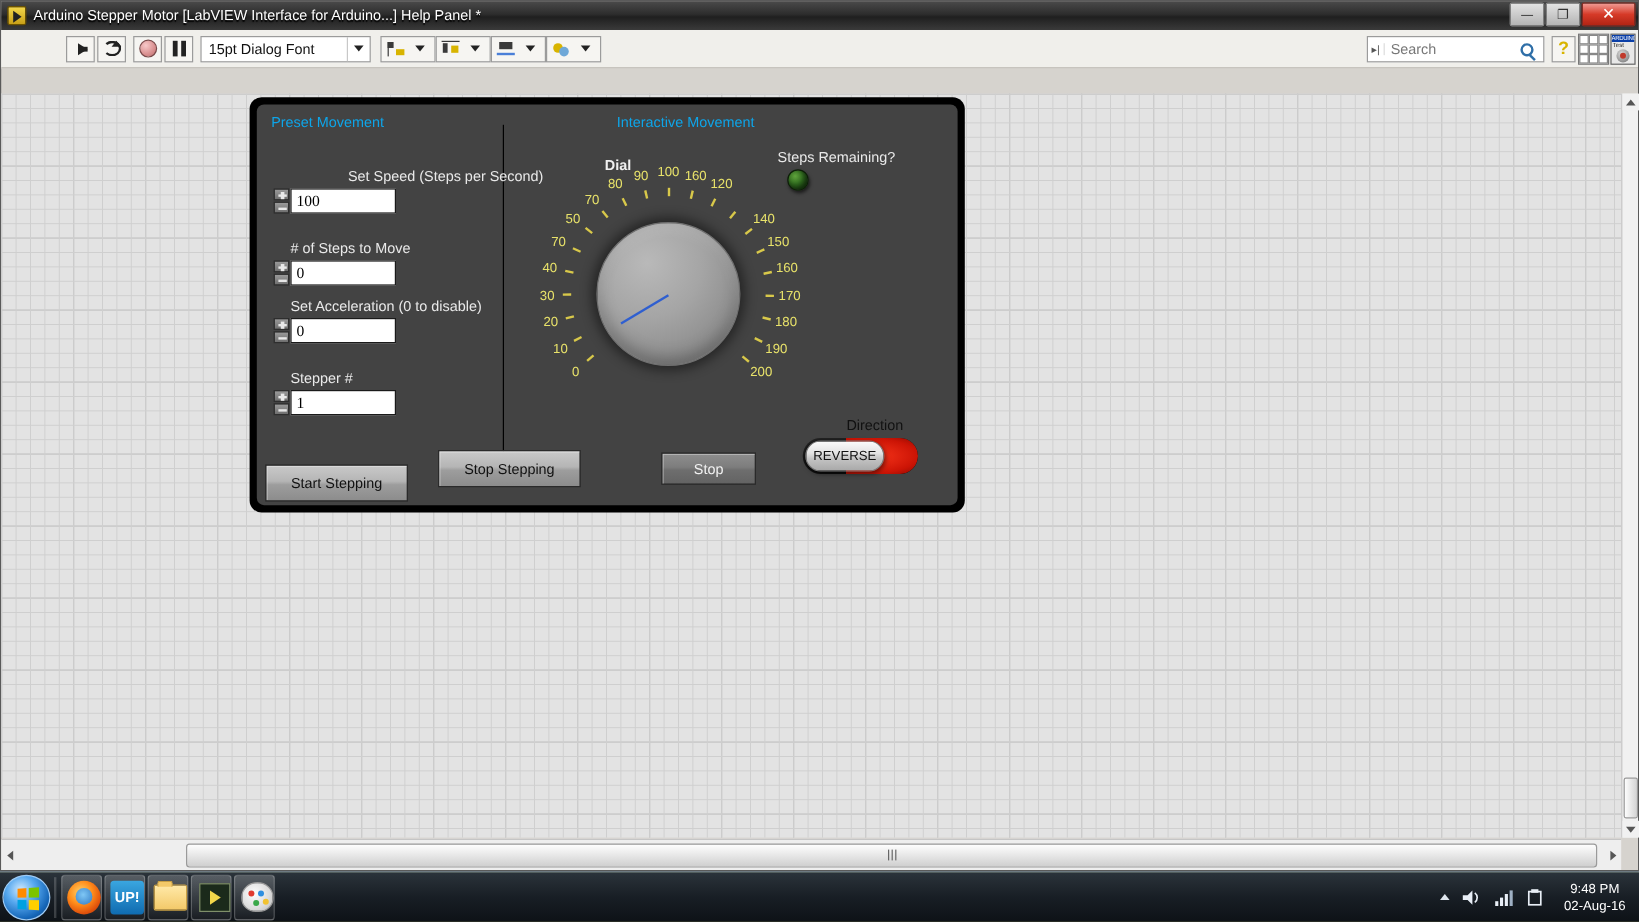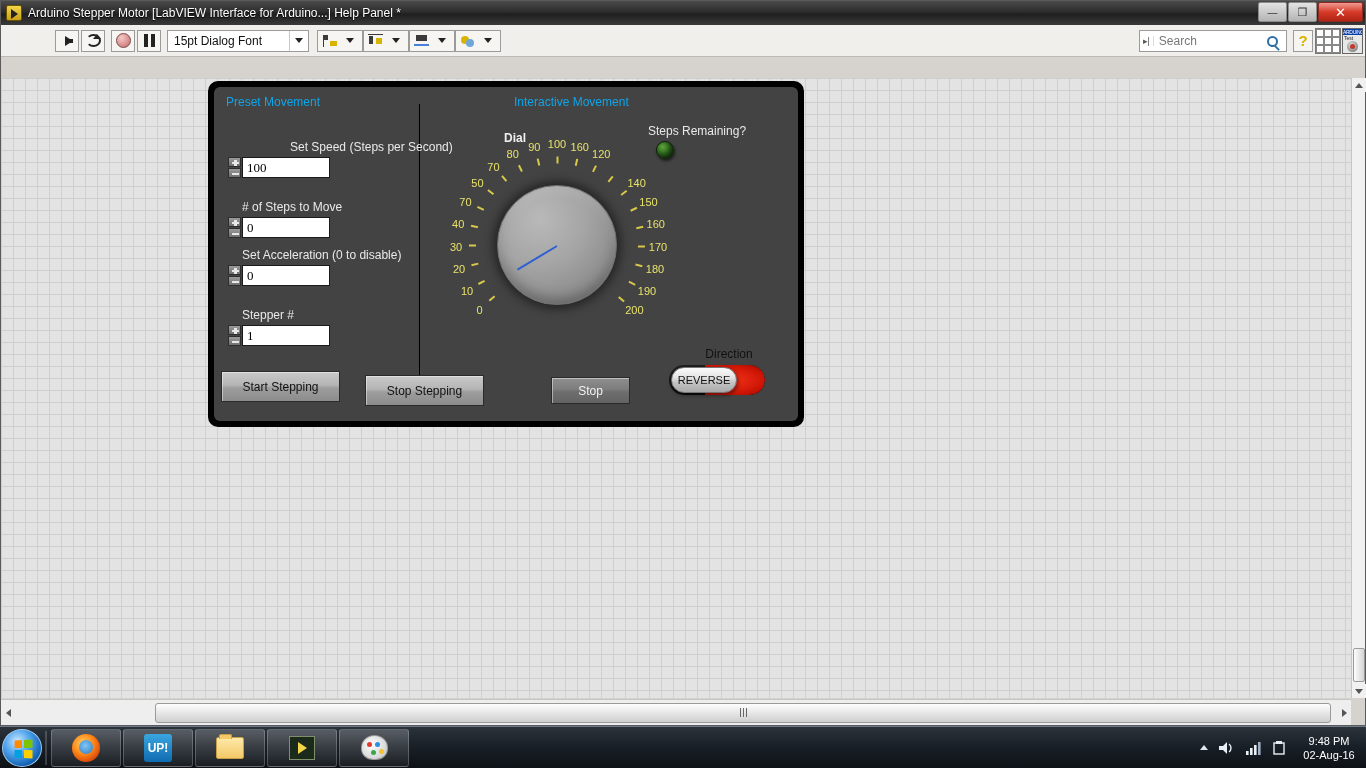--- a/index.html
+++ b/index.html
@@ -333,24 +333,24 @@
     content:""; position:absolute; left:11px; top:10px; width:18px; height:18px;
     background:
       linear-gradient(#ff8a00,#ff8a00) 0 0/8px 8px no-repeat,
       linear-gradient(#7cc400,#7cc400) 10px 0/8px 8px no-repeat,
       linear-gradient(#00a1e0,#00a1e0) 0 10px/8px 8px no-repeat,
       linear-gradient(#ffcf00,#ffcf00) 10px 10px/8px 8px no-repeat;
     transform: perspective(20px) rotateY(-8deg);
   }
   .tb-sep { width: 2px; height: 34px; background: rgba(255,255,255,.18); margin: 0 3px; }
   .task-btn {
-    width: 70px; height: 38px; margin: 0 1px;
+    width: 34px; height: 38px; margin: 0 1px;
     border: 1px solid rgba(255,255,255,.22); border-radius: 3px;
     background: linear-gradient(180deg, rgba(255,255,255,.22), rgba(255,255,255,.05));
-    display: flex; align-items: center; justify-content: center; flex: none;
+    display: flex; align-items: center; justify-content: flex-end; flex: none;
   }
   .tray { margin-left: auto; display: flex; align-items: center; gap: 9px; padding-right: 6px; color: #fff; }
   .tray-icon { width: 18px; height: 18px; position: relative; }
   .clock { text-align: center; font-size: 11px; color: #fff; line-height: 14px; min-width: 62px; }
 
   .ff {
     width: 28px; height: 28px; border-radius: 50%;
     background: radial-gradient(circle at 40% 35%, #ffd36b 0%, #ff8c1a 40%, #e0520c 70%, #9c2f06 100%);
     position: relative;
   }
@@ -537,21 +537,21 @@
 
           <div class="ctrl-label" style="left:28px; top:221px;">Stepper #</div>
           <div class="numctl" style="left:14px; top:238px;">
             <div class="spin">
               <div class="up"></div>
               <div class="dn"></div>
             </div>
             <div class="numbox">1</div>
           </div>
 
-          <div class="pbtn" style="left:7px; top:284px; width:119px; height:31px;">Start Stepping</div>
+          <div class="pbtn" style="left:7px; top:300px; width:119px; height:31px;">Start Stepping</div>
           <div class="pbtn" style="left:151px; top:288px; width:119px; height:31px;">Stop Stepping</div>
           <div class="pbtn dark" style="left:337px; top:290px; width:79px; height:27px;">Stop</div>
 
           <div class="section-label" style="left:290px; top:44px; font-weight:bold; color:#f0f0f0;">Dial</div>
           <div class="dial-wrap">
             <div id="dial-ticks">
                 <div class="tick" style="transform: rotate(140deg);">
                   <i></i>
                 </div>
                 <div class="tick" style="transform: rotate(153deg);">

